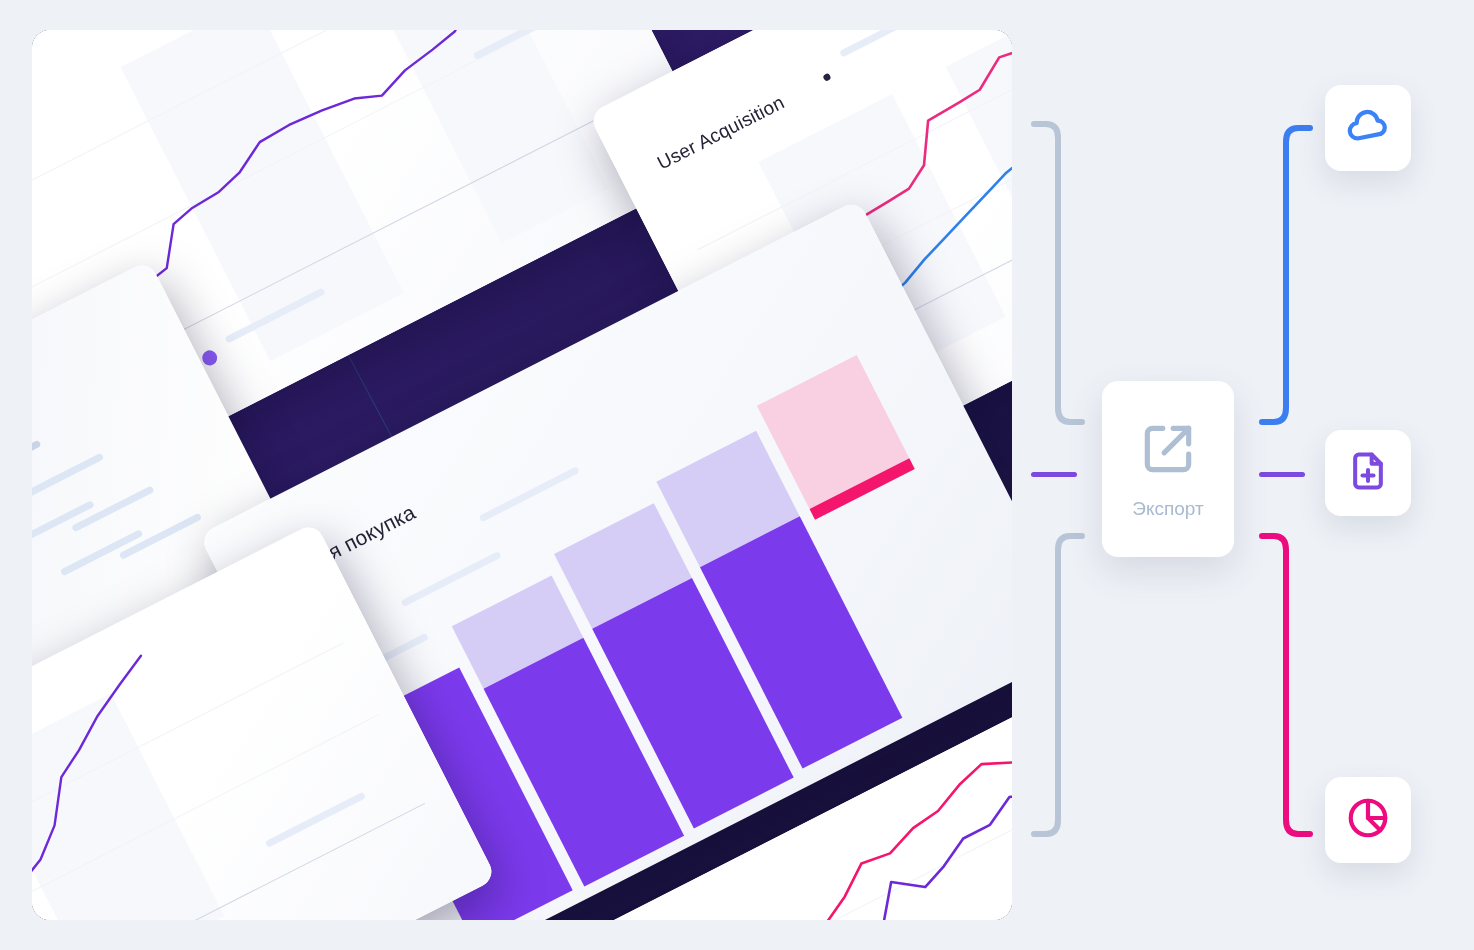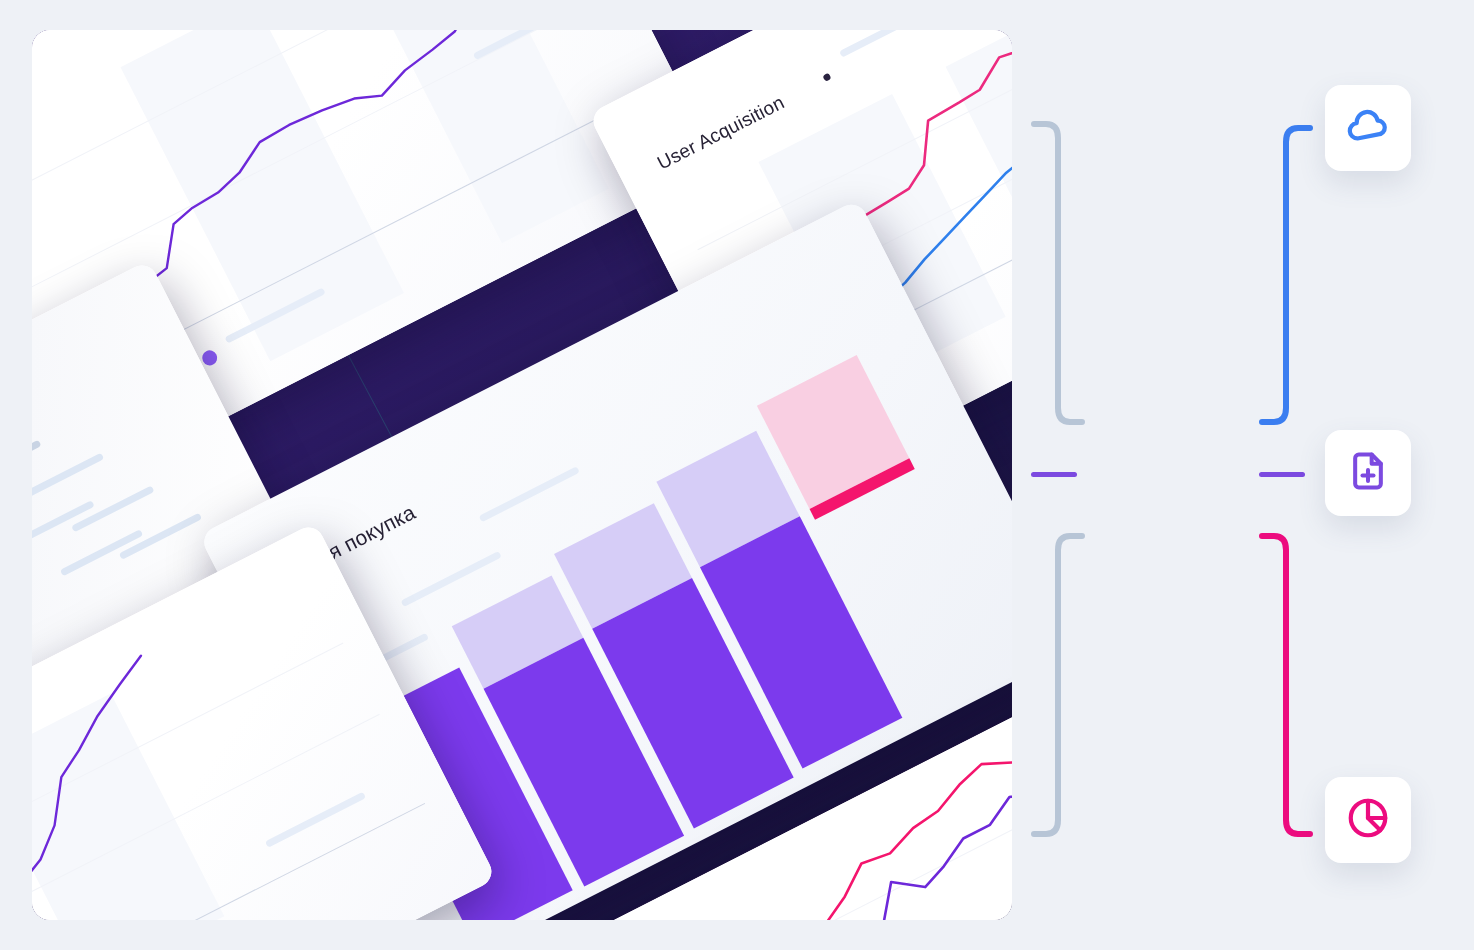--- a/index.html
+++ b/index.html
@@ -263,20 +263,30 @@
     <path d="M 72 476 L 60 476 Q 48 476 48 490 L 48 760 Q 48 774 36 774 L 24 774" fill="none" stroke="#b7c5d6" stroke-width="6" stroke-linecap="round"></path>
 
     <path d="M 300 68 L 288 68 Q 276 68 276 82 L 276 348 Q 276 362 264 362 L 252 362" fill="none" stroke="#3b7ef0" stroke-width="6" stroke-linecap="round"></path>
 
     <path d="M 252 476 L 264 476 Q 276 476 276 490 L 276 760 Q 276 774 288 774 L 300 774" fill="none" stroke="#ec0c7f" stroke-width="6" stroke-linecap="round"></path>
   </svg>
 
   <div class="dash" style="left:1031px; top:472px; width:46px;"></div>
   <div class="dash" style="left:1259px; top:472px; width:46px;"></div>
 
+  <div class="export-card">
+    <span class="ex-icon">
+      <svg width="62" height="62" viewBox="0 0 24 24" fill="none" stroke="#aebfd4" stroke-width="2" stroke-linecap="round" stroke-linejoin="round">
+        <path d="M10 4 H6 a2 2 0 0 0 -2 2 v12 a2 2 0 0 0 2 2 h12 a2 2 0 0 0 2 -2 v-4"></path>
+        <path d="M14 4 h6 v6"></path>
+        <path d="M10.5 13.5 L20 4"></path>
+      </svg>
+    </span>
+    <span class="export-label">Экспорт</span>
+  </div>
 
   <div class="icon-card" id="icon-cloud">
     <span>
       <svg width="46" height="46" viewBox="0 0 24 24" fill="none" stroke="#3b82f6" stroke-width="2.2" stroke-linecap="round" stroke-linejoin="round">
         <path d="M6.5 18.5 a4 4 0 0 1 -0.4 -7.98 A5.5 5.5 0 0 1 17 9.2 a3.6 3.6 0 0 1 0.3 7.2 z"></path>
       </svg>
     </span>
   </div>
 
   <div class="icon-card" id="icon-file">

